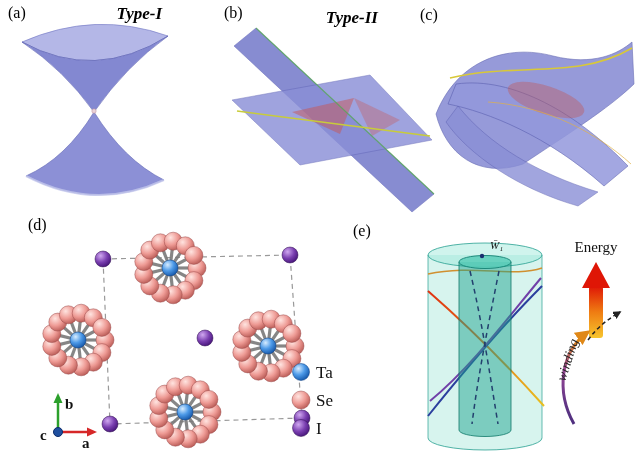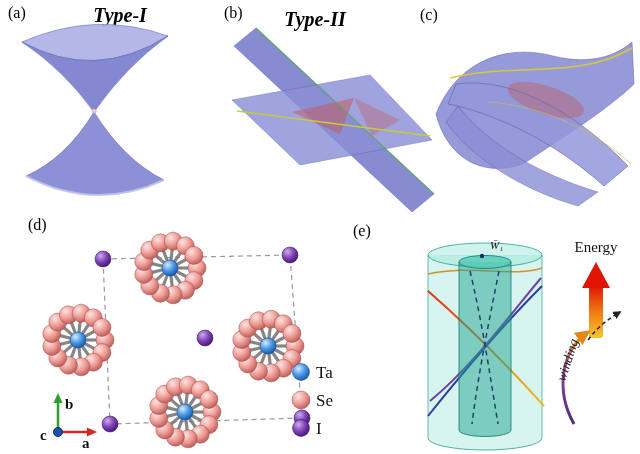--- a/index.html
+++ b/index.html
@@ -1,31 +1,31 @@
 <!DOCTYPE html>
 <html><head>
 <meta charset="utf-8">
 <style>
   html,body{margin:0;padding:0;background:#fff;}
   .fig{position:relative;width:640px;height:454px;background:#ffffff;overflow:hidden;
        font-family:"Liberation Serif","DejaVu Serif",serif;}
   .panel-label{position:absolute;font-size:16px;color:#000;}
-  .panel-title{position:absolute;font-style:italic;font-weight:bold;font-size:20px;color:#000;text-align:center;}
+  .panel-title{position:absolute;font-style:italic;font-weight:bold;font-size:17px;color:#000;text-align:right;}
   svg{position:absolute;display:block;}
   text{font-family:"Liberation Serif","DejaVu Serif",serif;}
 </style>
 </head>
 <body>
 
 <div class="fig">
 
   <div class="panel-label" style="left:8px;top:4px;">(a)</div>
   <div class="panel-title" style="left:78px;top:4px;width:84px;">Type-I</div>
   <div class="panel-label" style="left:224px;top:4px;">(b)</div>
-  <div class="panel-title" style="left:268px;top:8px;width:94px;">Type-II</div>
+  <div class="panel-title" style="left:284px;top:8px;width:94px;">Type-II</div>
   <div class="panel-label" style="left:420px;top:6px;">(c)</div>
   <div class="panel-label" style="left:28px;top:216px;">(d)</div>
   <div class="panel-label" style="left:353px;top:222px;">(e)</div>
 
   <svg style="left:10px;top:20px;" width="195" height="195" viewBox="0 0 195 195">
     <g>
       <path d="M12,22 Q85,-10 158,16 Q85,62 12,22 Z" fill="#b0b4e6" stroke="#6a6fc0" stroke-width="0.6" opacity="0.95"></path>
       <path d="M12,22 Q85,62 158,16 Q116,46 84,92 Q54,50 12,22 Z" fill="#7d82cf" stroke="#5a5fb0" stroke-width="0.6" opacity="0.95"></path>
       <path d="M84,92 Q114,140 154,160 Q85,192 16,156 Q56,138 84,92 Z" fill="#868bd4" stroke="#5a5fb0" stroke-width="0.6" opacity="0.95"></path>
       <path d="M16,156 Q85,192 154,160" fill="none" stroke="#c6c9ee" stroke-width="2" opacity="0.8"></path>

